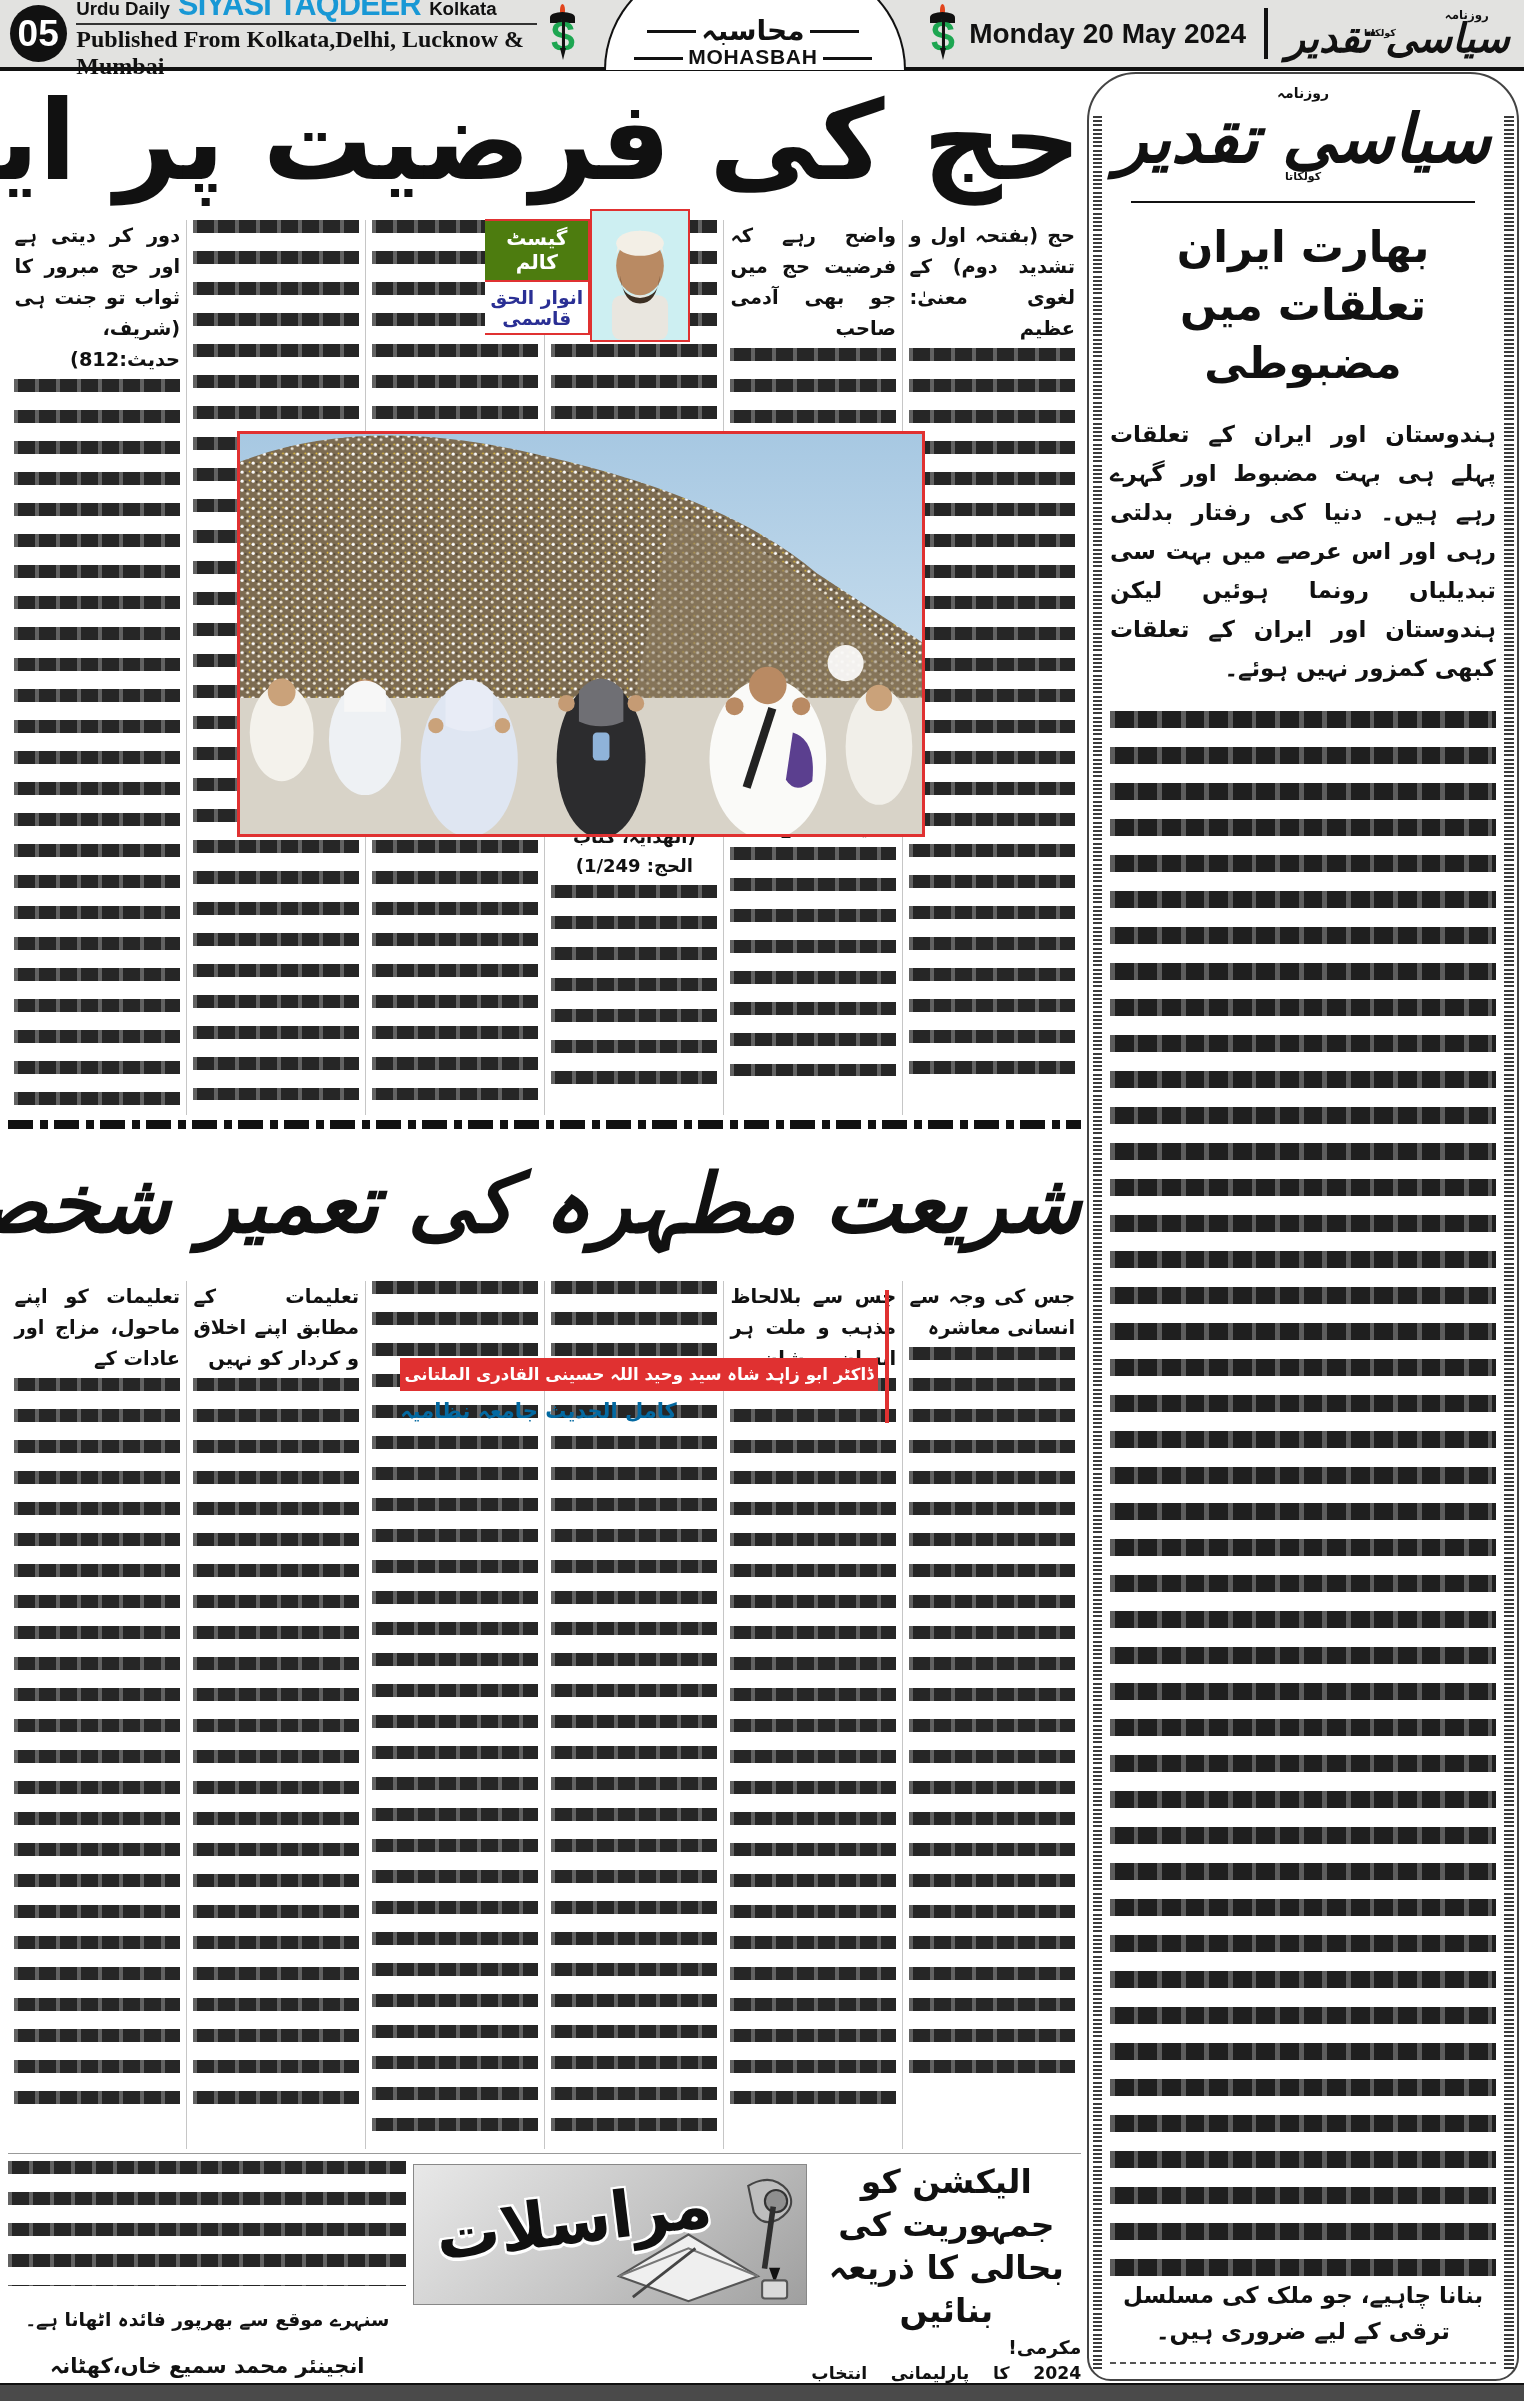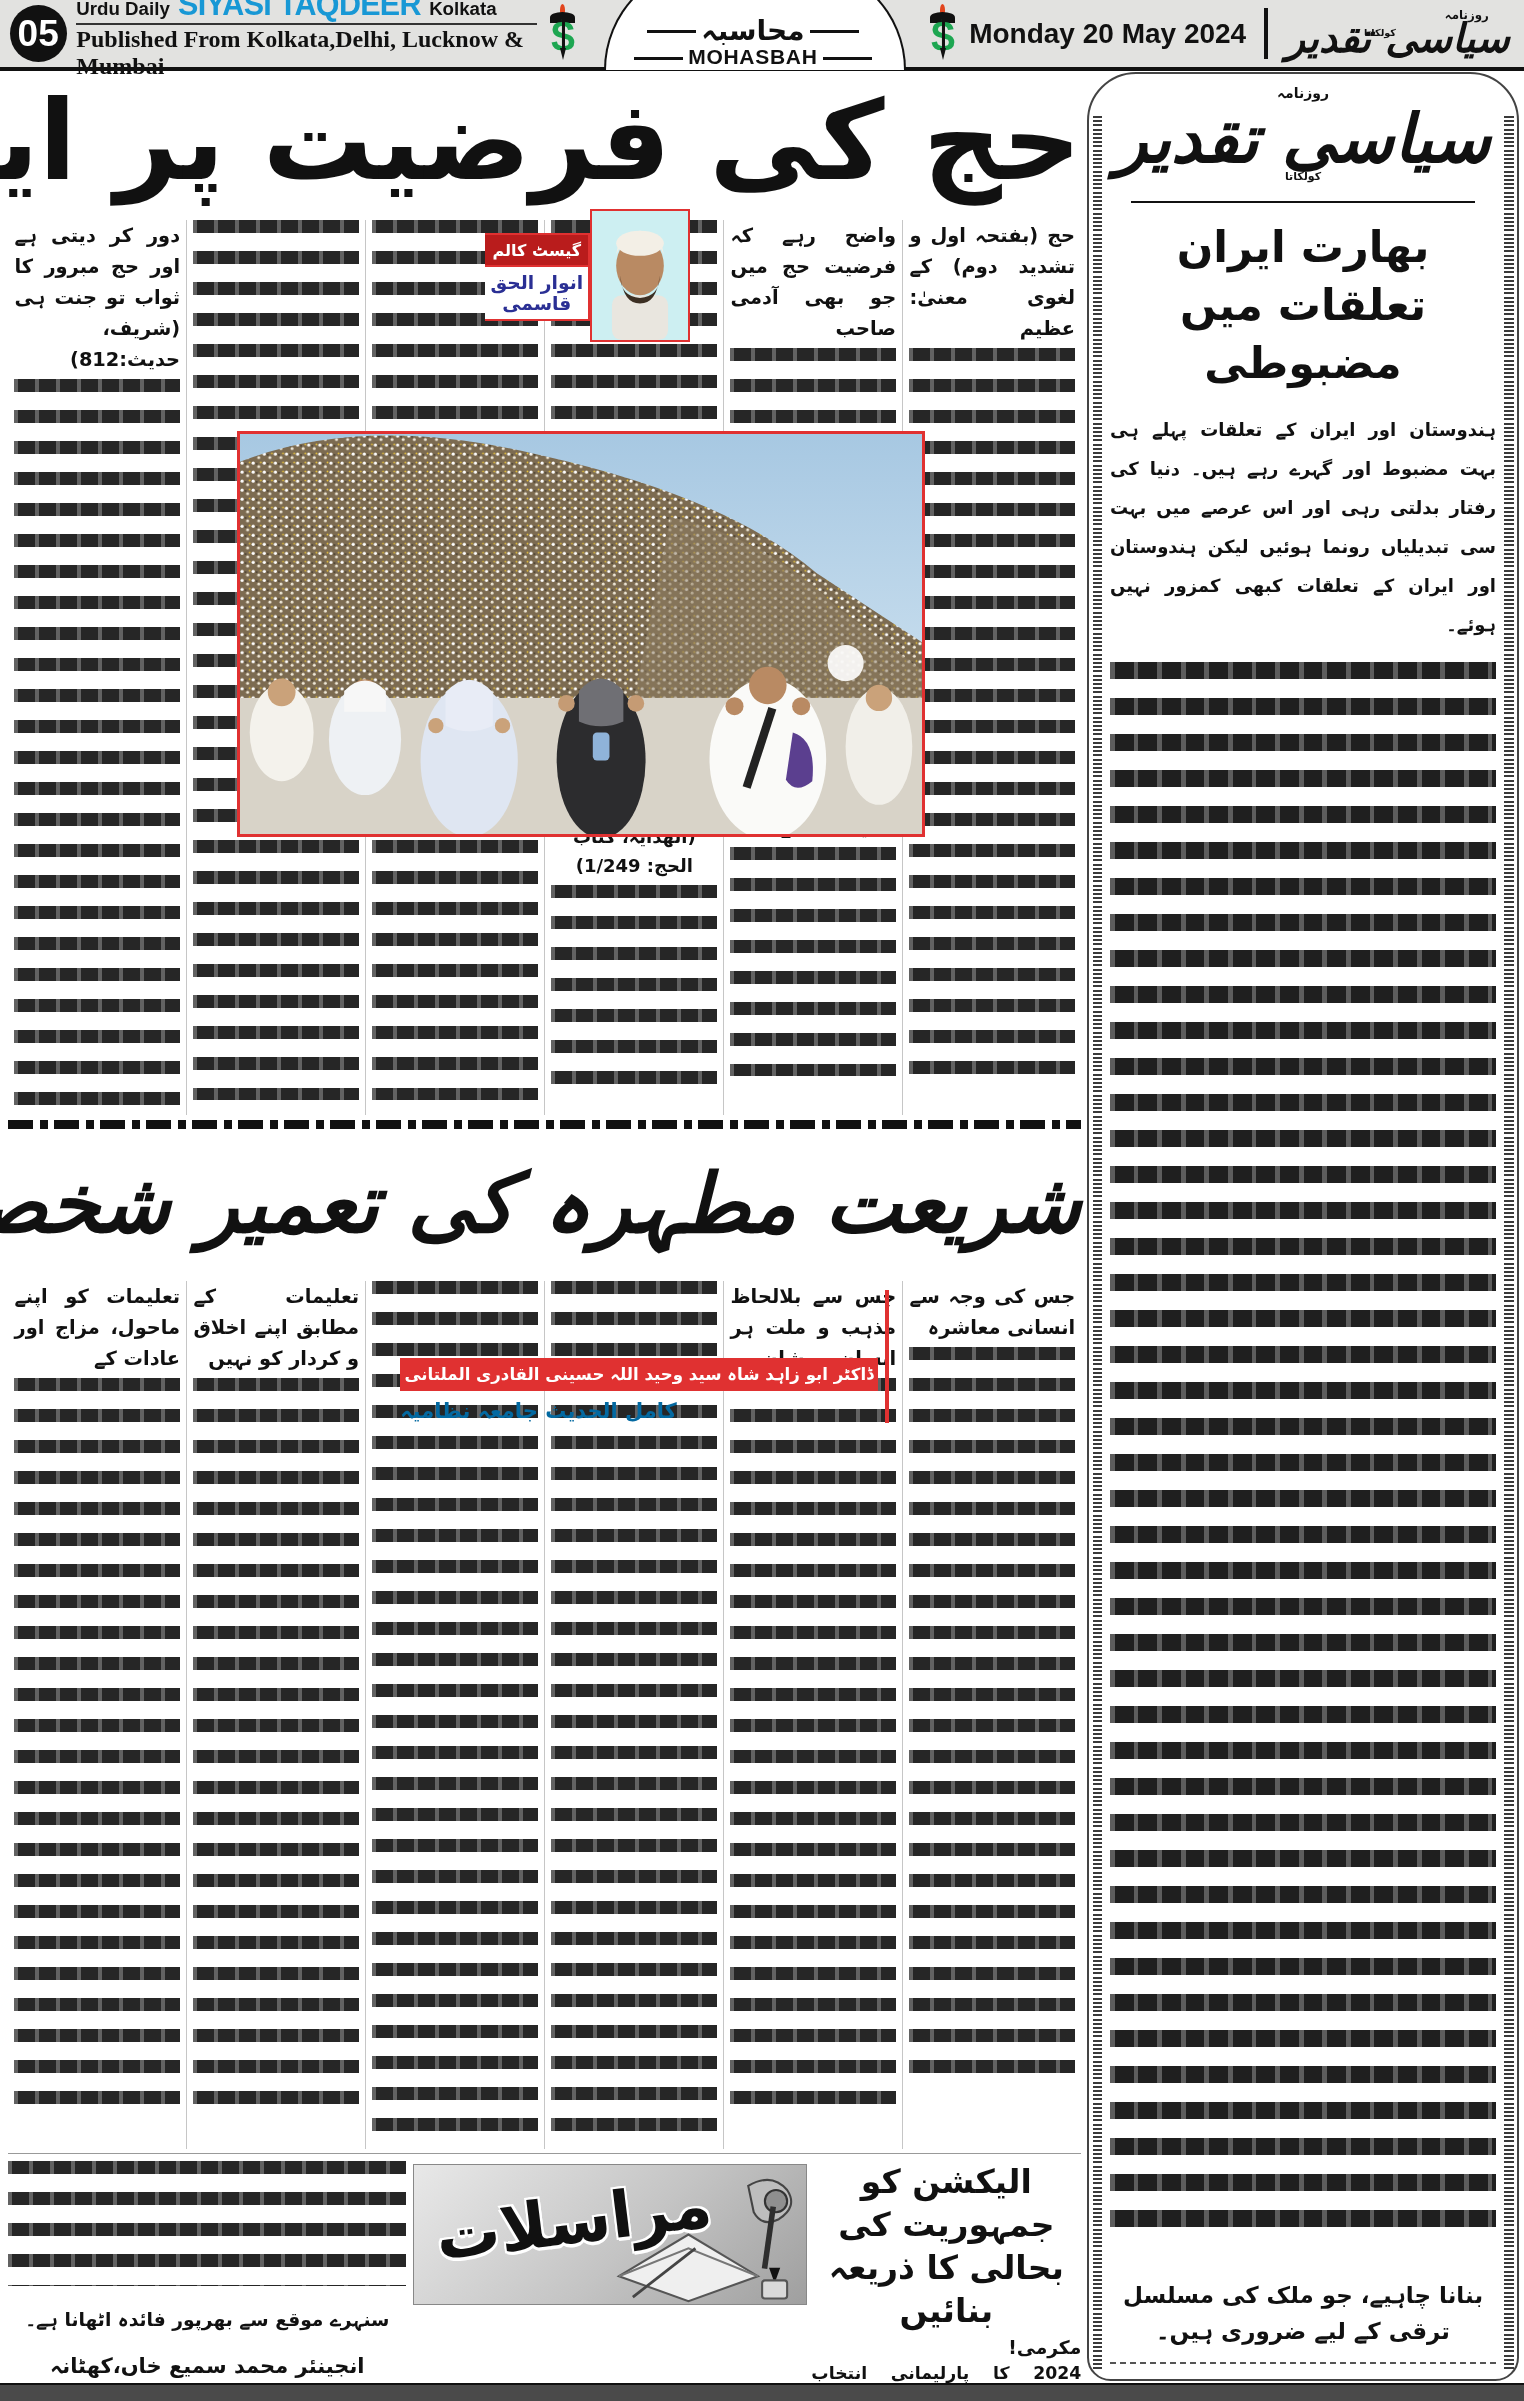--- a/index.html
+++ b/index.html
@@ -54,21 +54,21 @@
   .col + .col{border-right:0.7px solid #c6c6c6;}
   .body-txt{font-size:19.4px;line-height:31px;margin:0 0 4.2px 0;}
   .ref-txt{font-size:18px;line-height:29px;margin:5.5px 0;font-weight:bold;text-align:center;}
   .fill-blk{width:100%;}
   
   .photo{position:absolute;left:229px;top:359px;width:688px;height:406px;border:3.5px solid #e03131;background:#cfe4f2;box-sizing:border-box;}
   .photo svg{display:block;width:100%;height:100%;}
   
   .guest-box{position:absolute;left:477px;top:137px;width:209px;height:136px;display:flex;flex-direction:row;}
   .guest-labels{width:105px;display:flex;flex-direction:column;justify-content:center;gap:0;}
-  .guest-band{background:#b91c1c;border:2.1px solid #e03131;border-left:none;color:#fff;font-size:16px;font-weight:bold;
+  .guest-band{background:#4d7c0f;border:2.1px solid #e03131;border-left:none;color:#fff;font-size:20px;font-weight:bold;
               direction:rtl;text-align:center;padding:5.5px 2.8px;}
   .guest-author{background:#fff;border:2.1px solid #e03131;border-top:none;border-left:none;color:#2a2f94;
                 font-size:18.7px;font-weight:bold;direction:rtl;text-align:center;padding:4.9px 1.4px;}
   .guest-photo{width:100px;height:133px;border:2.8px solid #e03131;background:#cdeff2;box-sizing:border-box;}
   .guest-photo svg{display:block;width:100%;height:100%;}
   
   .dash-sep{position:absolute;left:0;top:1048px;width:100%;height:9px;
             background:repeating-linear-gradient(90deg,#111 0 25px,#fff 25px 32px,#111 32px 40px,#fff 40px 46px);}
   .a2-headline{position:absolute;left:0;top:1063px;width:100%;height:143px;direction:rtl;text-align:center;
                font-size:82px;font-weight:bold;font-style:italic;line-height:137px;white-space:nowrap;}
@@ -104,21 +104,21 @@
              border:2.1px solid #444;border-radius:49px 49px 23.6px 23.6px;background:#fff;}
   .rib{position:absolute;top:42px;bottom:9.7px;width:9.7px;
        background:repeating-linear-gradient(#3a3a3a 0 2.1px,#fff 2.1px 4.2px);}
   .rib-l{left:3.5px;} .rib-r{right:3.5px;}
   .ed-inner{position:absolute;left:21px;right:21px;top:7px;bottom:11px;}
   .ed-type{font-size:14px;font-weight:bold;direction:rtl;text-align:center;margin-top:4.2px;}
   .ed-name{font-size:67px;font-weight:bold;font-style:italic;direction:rtl;text-align:center;line-height:76px;}
   .ed-city{font-size:11px;font-weight:bold;direction:rtl;text-align:center;margin-top:-7px;}
   .ed-rule{height:2.1px;background:#111;margin:18px 21px 15.2px 21px;}
   .ed-headline{font-size:43px;font-weight:bold;direction:rtl;text-align:center;line-height:58px;}
-  .ed-body{font-size:18px;line-height:39px;}
+  .ed-body{font-size:23px;line-height:39px;}
   .ed-bottom{position:absolute;left:0;right:0;bottom:4.2px;border-bottom:2.1px dashed #555;height:1.4px;}
   .ed-end{position:absolute;left:0;right:0;bottom:19.4px;font-size:23px;line-height:36px;font-weight:bold;
           direction:rtl;text-align:center;}
   
   .bottom-bar{position:absolute;left:0;top:2383px;width:1525px;height:18.7px;background:#4a4a4a;border-top:2.1px solid #111;}
 </style>
 </head>
 <body>
 
 <div class="page">

